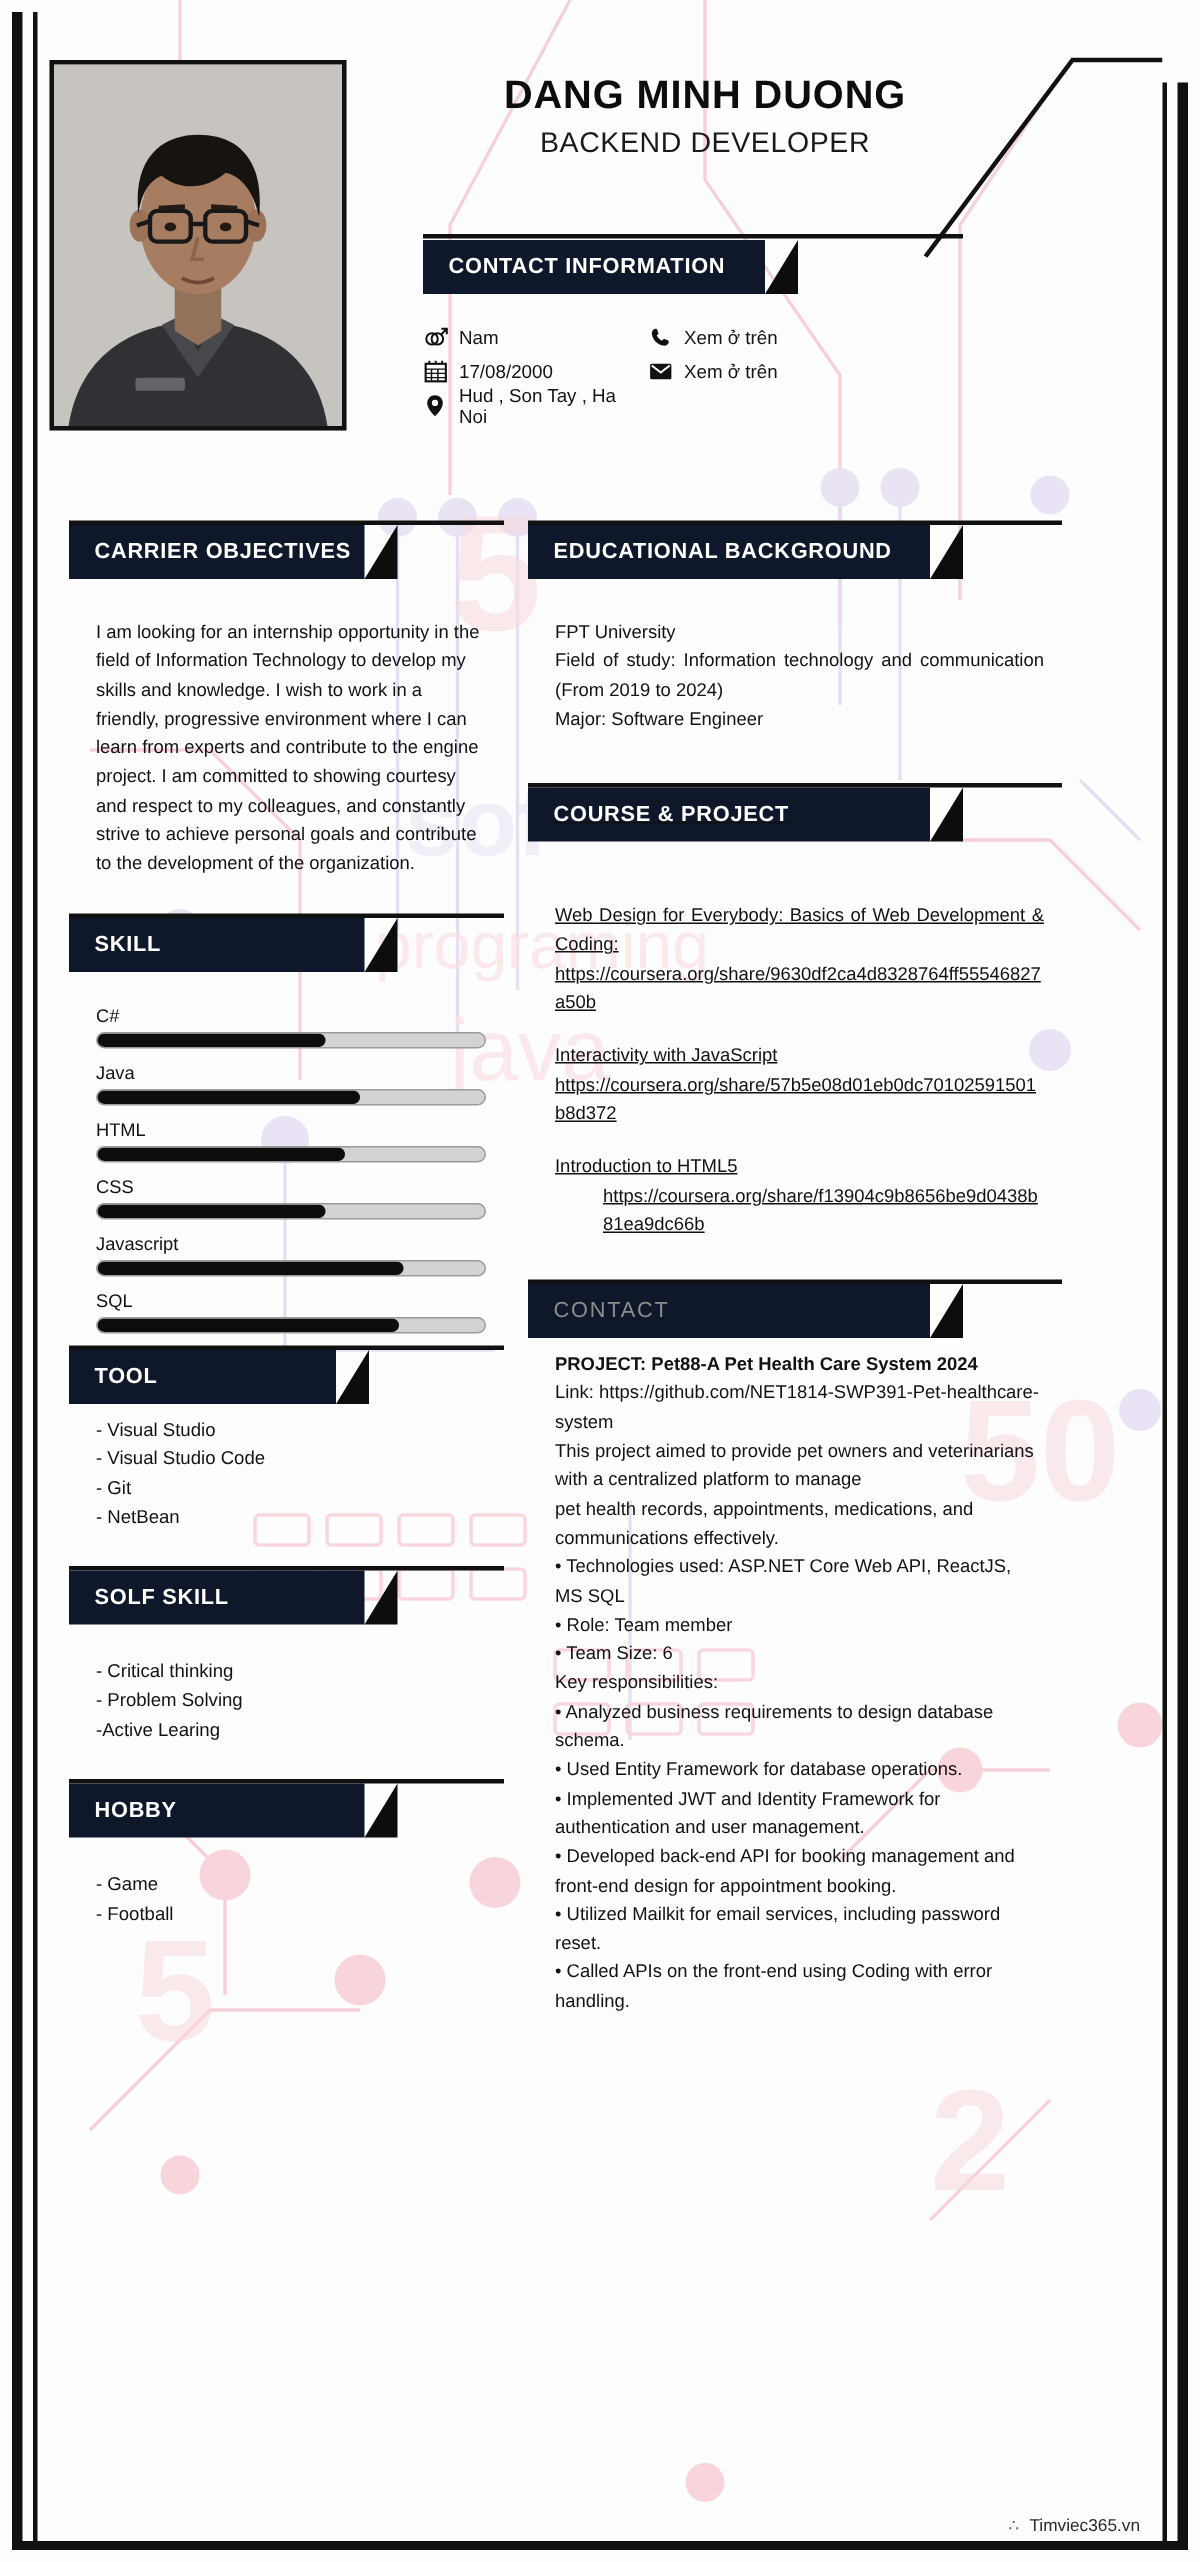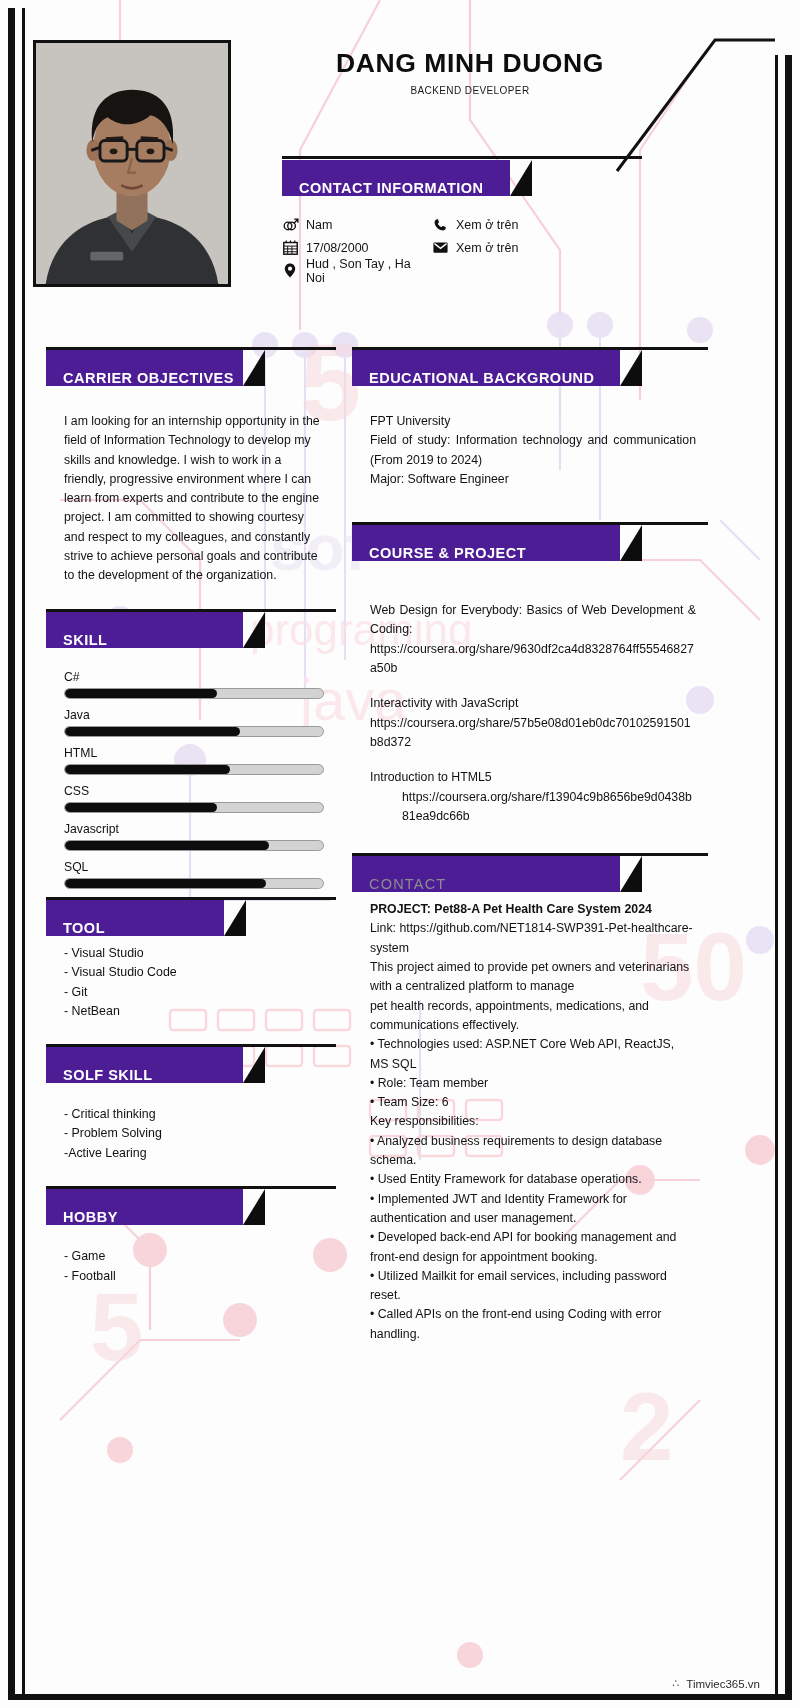--- a/index.html
+++ b/index.html
@@ -67,33 +67,33 @@
 
   #name-block { position: absolute; left: 250px; top: 48px; width: 440px; text-align: center; }
   #full-name {
     font-size: 26.5px;
     font-weight: bold;
     letter-spacing: 0.6px;
     color: #0d0d0d;
     line-height: 1.15;
   }
   #job-title {
-    font-size: 10px;
+    font-size: 19px;
     letter-spacing: 0.4px;
     color: #1a1a1a;
     margin-top: 7px;
   }
 
   
   .ribbon {
     position: relative;
     height: 36px;
-    background: #4c1d95;
+    background: #0f172a;
     display: flex;
-    align-items: flex-end;
+    align-items: center;
     z-index: 3;
   }
   .ribbon::after {
     content: "";
     position: absolute;
     right: -22px;
     top: 0;
     width: 0;
     height: 0;
     border-style: solid;
@@ -511,21 +511,21 @@
           <span class="ribbon-label">EDUCATIONAL BACKGROUND</span>
         </div>
       </div>
       <div class="section-body" style="padding-top:26px;">
         <div class="body-text">FPT University</div>
         <div class="body-text justify">Field of study: Information technology and communication  (From 2019 to 2024)</div>
         <div class="body-text">Major: Software Engineer</div>
       </div>
     </div>
 
-    <div class="section" style="margin-top:36px;">
+    <div class="section" style="margin-top:36px;text-decoration:underline;">
       <div style="position:relative;width:268px;">
         <div class="ribbon-rule" style="width:356px;"></div>
         <div class="ribbon">
           <span class="ribbon-label">COURSE &amp; PROJECT</span>
         </div>
       </div>
       <div class="section-body" style="padding-top:40px;">
         <div style="margin-bottom:16px;">
           <div class="body-text justify">Web Design for Everybody: Basics of Web Development &amp; Coding:</div>
           <div class="body-text" style="word-break:break-all;">https://coursera.org/share/9630df2ca4d8328764ff55546827a50b</div>

